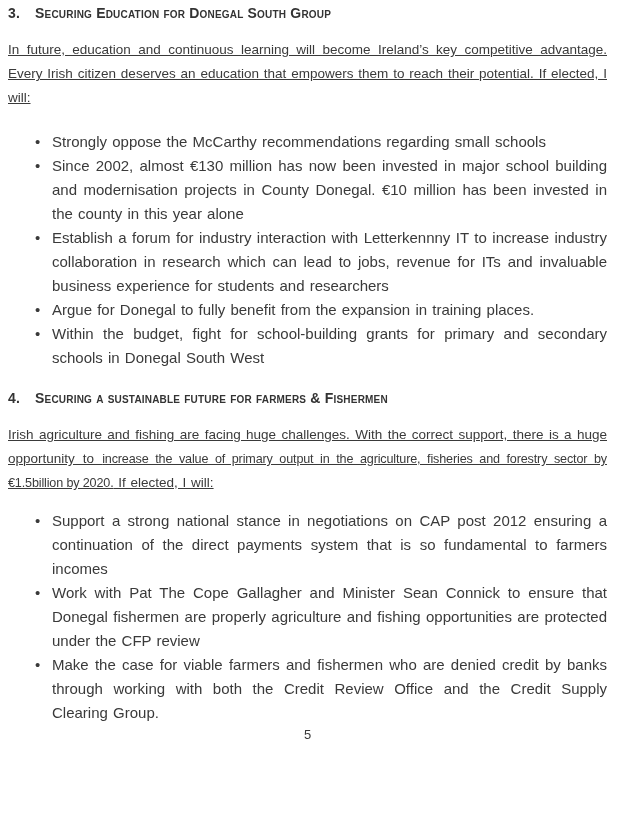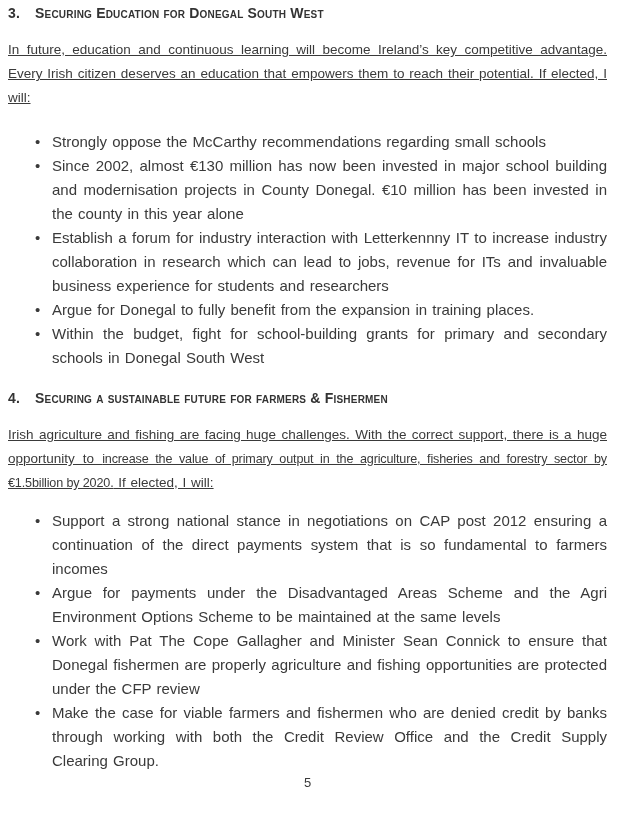--- a/index.html
+++ b/index.html
@@ -75,40 +75,39 @@
     color: #3a3a3a;
   }
 </style>
 </head>
 <body>
 
 <div class="page">
 
   <section class="section-3">
     <h3 class="section-heading">
-      <span class="h-num">3.</span><span class="h-text">Securing Education for Donegal South West</span>
+      <span class="h-num">3.</span><span class="h-text">Securing Education for Donegal South Group</span>
     </h3>
     <p class="para">In future, education and continuous learning will become Ireland’s key competitive advantage. Every Irish citizen deserves an education that empowers them to reach their potential.  If elected, I will:</p>
     <ul class="bullets">
       <li>Strongly oppose the McCarthy recommendations regarding small schools</li>
       <li>Since 2002, almost €130 million has now been invested in major school building and modernisation projects in County Donegal.  €10 million has been invested in the county in this year alone</li>
       <li>Establish a forum for industry interaction with Letterkennny IT to increase  industry collaboration in research which can lead to jobs, revenue for ITs and invaluable business experience for students and researchers</li>
       <li>Argue for Donegal to fully benefit from the expansion in training places.</li>
       <li>Within the budget, fight for school-building grants for primary and secondary schools in Donegal South West</li>
     </ul>
   </section>
 
   <section class="section-4">
     <h3 class="section-heading">
       <span class="h-num">4.</span><span class="h-text">Securing a sustainable future for farmers &amp; Fishermen</span>
     </h3>
     <p class="para"><span>Irish agriculture and fishing are facing huge challenges. With the correct support, there is a huge opportunity to </span><span class="condensed">increase the value of primary output in the agriculture, fisheries and forestry sector by €1.5billion by 2020.</span><span>  If elected, I will:</span></p>
     <ul class="bullets">
       <li>Support a strong national stance in negotiations on CAP post 2012 ensuring a continuation of the direct payments system that is so fundamental to farmers incomes</li>
-      <li>Argue for payments under the Disadvantaged Areas Scheme and the Agri Environment Options Scheme to be maintained at the same levels</li>
       <li>Work with Pat The Cope Gallagher and Minister Sean Connick to ensure that Donegal fishermen are properly agriculture and fishing opportunities are protected under the CFP review</li>
       <li>Make the case for viable farmers and fishermen who are denied credit by banks through working with both the Credit Review Office and the Credit Supply Clearing Group.</li>
     </ul>
   </section>
 
   <div class="page-number">5</div>
 
 </div>
 
 </body></html>

